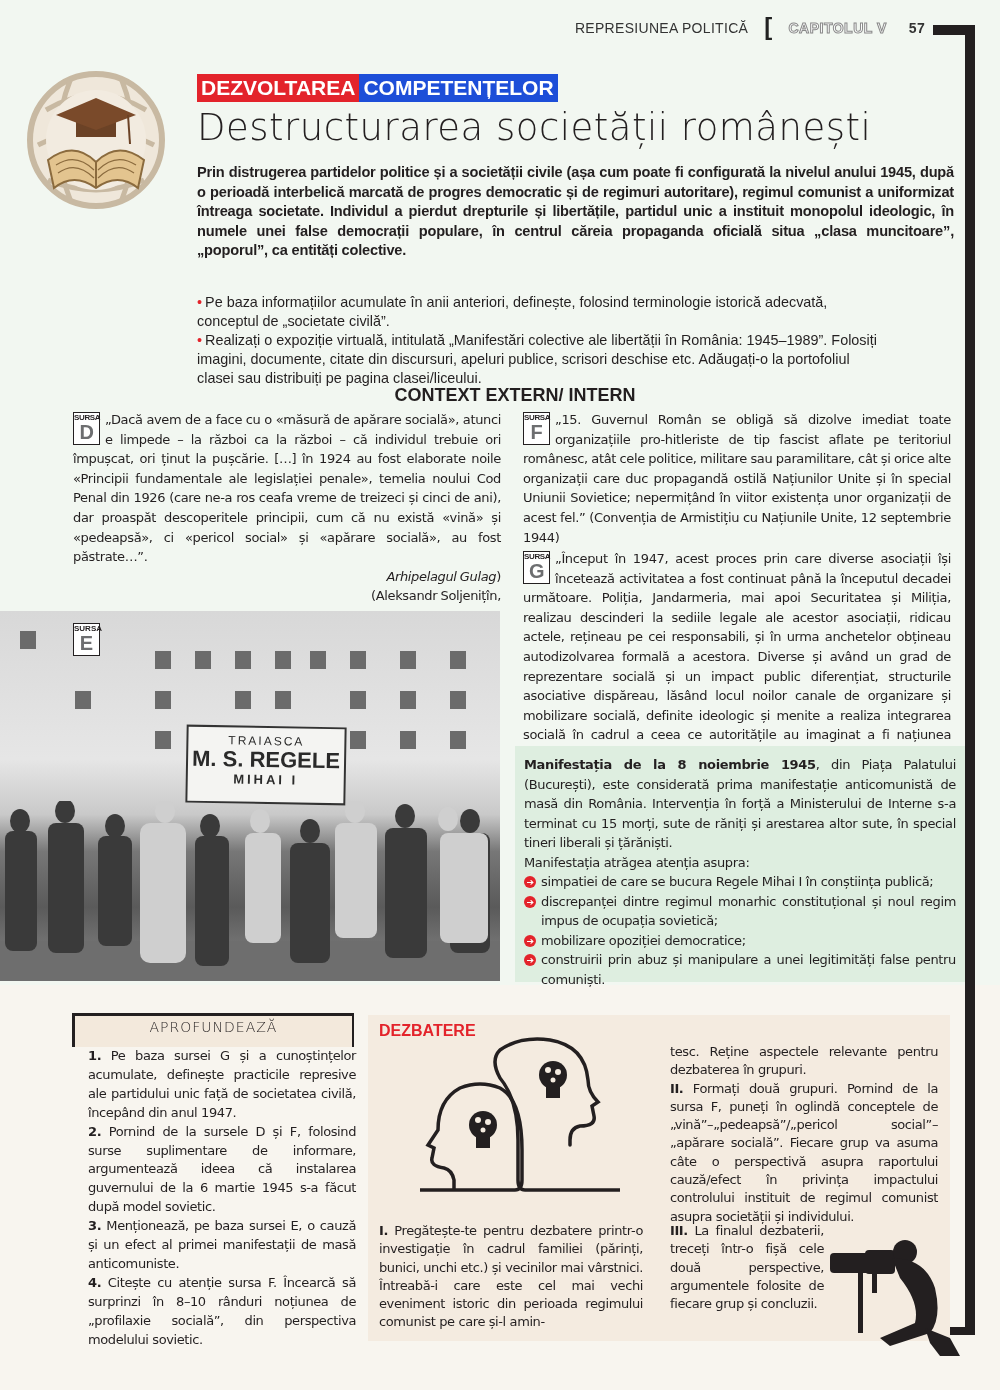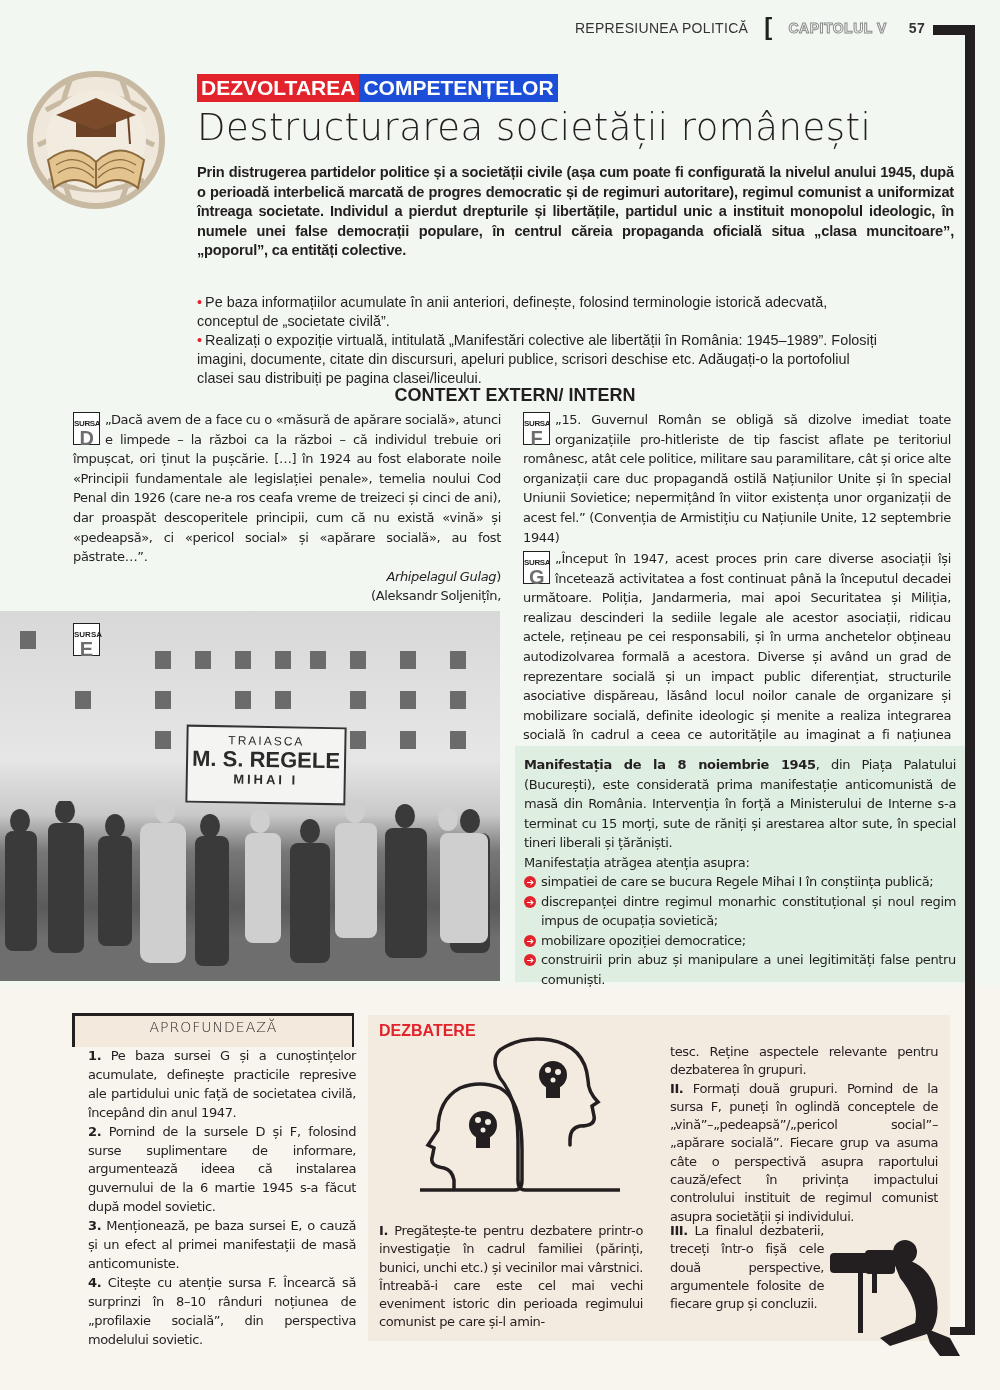--- a/index.html
+++ b/index.html
@@ -63,21 +63,21 @@
   .section-heading {
     position: absolute; left: 0; width: 1030px; top: 385px; text-align: center;
     font-family: "Liberation Sans", sans-serif; font-weight: bold; font-size: 18px; color: #231f20;
   }
 
   .source-badge {
     display: inline-block; float: left; width: 27px; height: 33px;
     border: 1.5px solid #231f20; background: #fff; margin: 2px 5px 0 0;
     text-align: center; line-height: 1;
   }
-  .source-badge .s { display: block; font-family: "Liberation Sans", sans-serif; font-weight: bold; font-size: 8px; color: #231f20; padding-top: 7px; }
+  .source-badge .s { display: block; font-family: "Liberation Sans", sans-serif; font-weight: bold; font-size: 8px; color: #231f20; padding-top: 1px; }
   .source-badge .l { display: block; font-family: "Liberation Sans", sans-serif; font-weight: bold; font-size: 20px; color: #6d6e70; margin-top: 0px; }
 
   .src-text {
     font-family: "DejaVu Sans", sans-serif; font-size: 13px; line-height: 19.6px;
     text-align: justify; letter-spacing: -0.35px; word-spacing: -0.5px;
   }
   .src-d { position: absolute; left: 73px; top: 410px; width: 428px; }
   .src-d .cite { text-align: right; }
   .src-f { position: absolute; left: 523px; top: 410px; width: 428px; }
   .src-g { position: absolute; left: 523px; top: 549px; width: 428px; }

